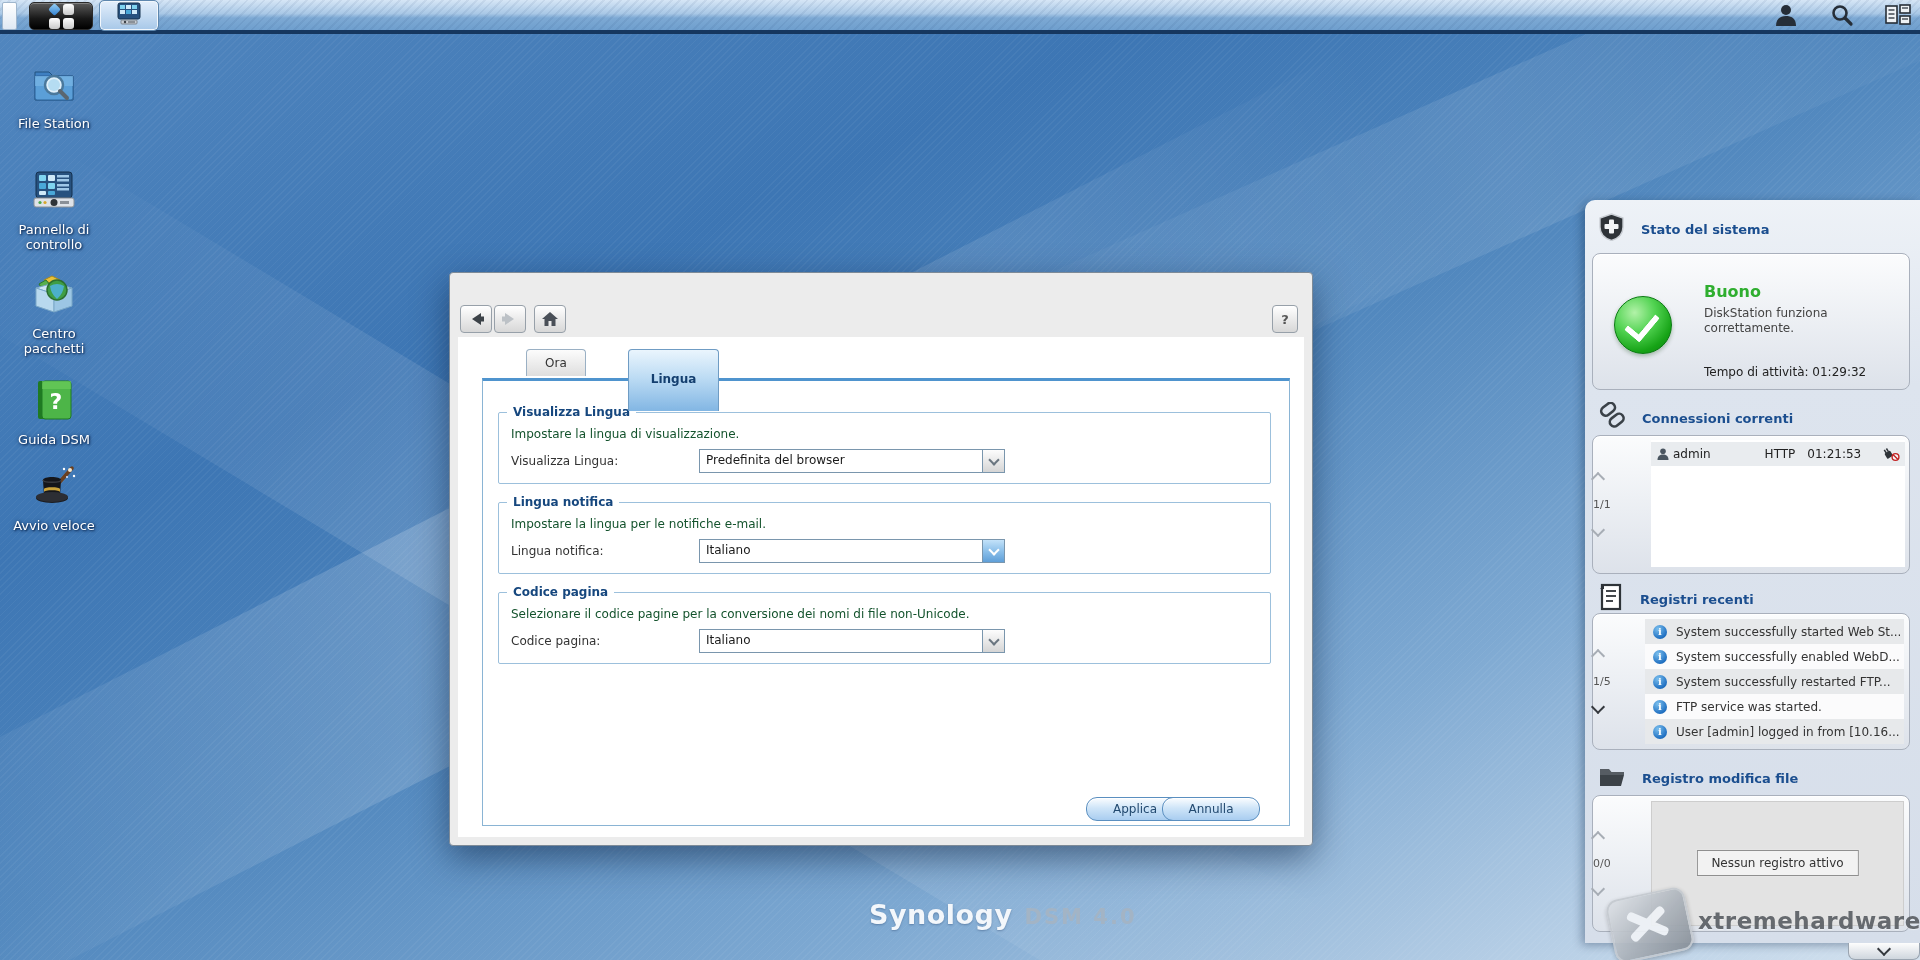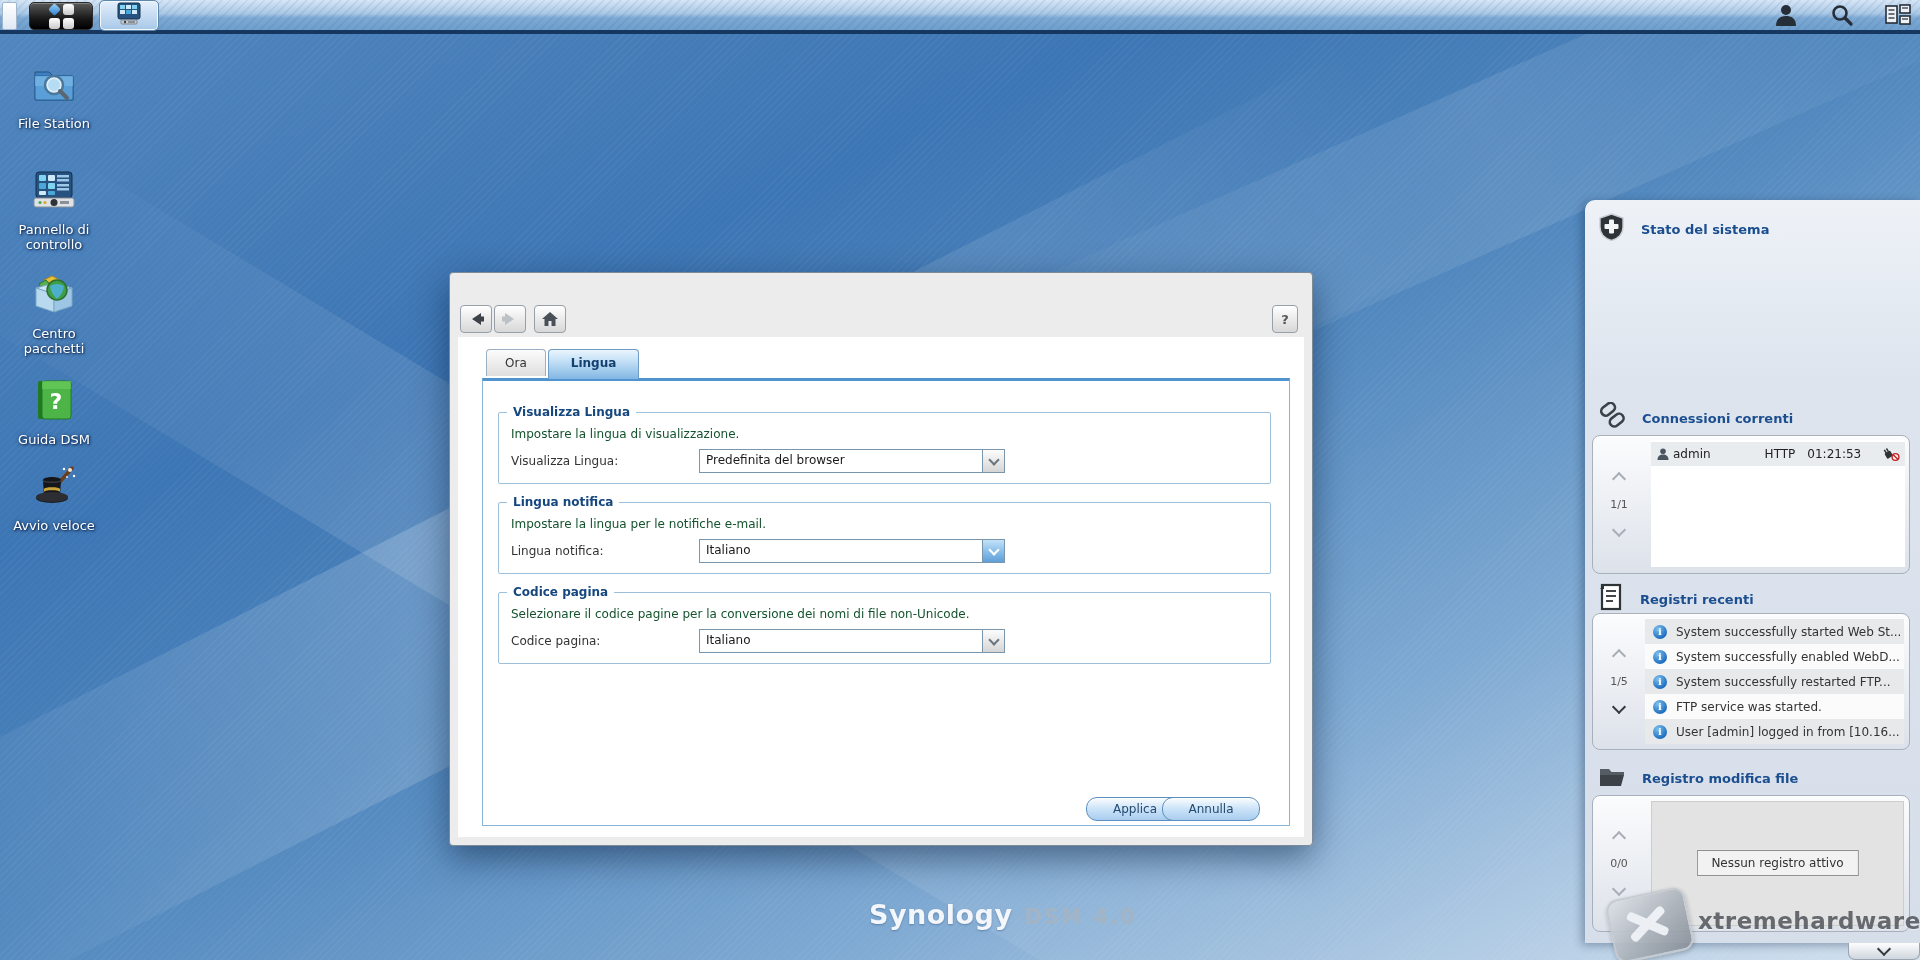--- a/index.html
+++ b/index.html
@@ -55,22 +55,22 @@
   .ball.close{right:14px;background:radial-gradient(circle at 35% 28%,#f29a8e,#d23c2a 55%,#a81f12);border:1px solid #8f1d10;
        color:#fff;font-size:10px;font-weight:bold;line-height:16px;}
   .toolbar{position:absolute;left:0;top:28px;right:0;height:36px;}
   .tool-btn{position:absolute;top:4px;width:30px;height:26px;border-radius:4px;
        background:linear-gradient(#ffffff,#d7d7d7);border:1px solid #97a0a9;
        display:flex;align-items:center;justify-content:center;}
   .tool-btn.help{width:24px;font-size:13px;font-weight:bold;color:#555;}
   .winbody{position:absolute;left:8px;right:8px;top:64px;bottom:8px;background:#fff;}
   .tabs{position:absolute;left:28px;top:12px;display:flex;gap:2px;z-index:3;}
   .tab{height:26px;line-height:26px;padding:0 18px;font-size:12px;color:#333;border:1px solid #9ab0c4;border-bottom:none;
-       border-radius:4px 4px 0 0;background:linear-gradient(#fcfcfc,#dedede);}
-  .tab.active{height:29px;padding:0 22px;font-weight:bold;color:#143f6f;border-color:#6f9cc4;
+       border-radius:4px 4px 0 0;background:linear-gradient(#fcfcfc,#dedede);margin-left:40px;}
+  .tab.active{height:29px;padding:16px 22px;font-weight:bold;color:#143f6f;border-color:#6f9cc4;
        background:linear-gradient(#eaf5fd 0%,#bddcf4 45%,#82b6e3 100%);text-align:center;}
   .panel{position:absolute;left:24px;top:41px;width:806px;height:444px;background:#fff;
        border:1px solid #8ab4d4;border-top:3px solid #4f94ce;}
   .group{position:absolute;left:15px;width:771px;height:70px;border:1px solid #9cc0dc;border-radius:2px;}
   .g1{top:31px}.g2{top:121px}.g3{top:211px}
   .legend{position:absolute;top:-8px;left:8px;background:#fff;padding:0 6px;
        font-size:12px;font-weight:bold;color:#16477e;}
   .gdesc{position:absolute;left:12px;top:14px;font-size:12px;color:#14532d;}
   .glabel{position:absolute;left:12px;top:41px;font-size:12px;color:#333;}
   .combo{position:absolute;left:200px;top:36px;width:304px;height:22px;background:#fff;
@@ -89,21 +89,21 @@
 
   
   .sidebar{position:absolute;left:1585px;top:200px;width:335px;height:743px;z-index:10;
        background:linear-gradient(#eef2f7 0%,#dde4ee 25%,#d6deea 100%);
        border-radius:10px 0 0 0;box-shadow:-3px 2px 10px rgba(10,30,60,.35);}
   .whead{position:absolute;left:13px;display:flex;align-items:center;gap:16px;text-align:right;}
   .whead .wtitle{font-size:13px;font-weight:bold;color:#1b4e8f;}
   .wbox{position:absolute;left:7px;width:316px;border:1px solid #a9b0bc;border-radius:8px;
        background:linear-gradient(#fbfcfd,#dde2ea);box-shadow:inset 0 1px 0 #fff;}
   .pager{position:absolute;left:0;top:0;bottom:0;width:52px;display:flex;flex-direction:column;
-       align-items:center;justify-content:center;gap:14px;}
+       justify-content:center;gap:14px;}
   .pager .pnum{font-size:11px;color:#555;}
   .pchev{width:8px;height:8px;border-right:2px solid #a7adb5;border-bottom:2px solid #a7adb5;}
   .pchev.up{transform:rotate(-135deg);} .pchev.down{transform:rotate(45deg);}
   .pchev.dark{border-color:#34383d;}
 
   .status-circle{position:absolute;left:21px;top:42px;width:56px;height:56px;border-radius:50%;
        background:radial-gradient(circle at 35% 28%,#b2f2a8 0%,#52d352 38%,#16a316 72%,#0d7c11 100%);
        border:1px solid #0a7a12;box-shadow:0 2px 4px rgba(0,60,0,.3);}
   .status-circle .check{position:absolute;left:17px;top:11px;width:14px;height:26px;
        border-right:6px solid #fff;border-bottom:6px solid #fff;transform:rotate(40deg);border-radius:2px;}
@@ -371,20 +371,28 @@
     <div class="whead" style="top:13px">
       <span>
         <svg width="27" height="28" viewBox="0 0 27 28">
           <path d="M13.5 1 L25 5 L25 14 C25 21 20 25.5 13.5 27.5 C7 25.5 2 21 2 14 L2 5 Z" fill="#2e3338" stroke="#c9ced4" stroke-width="1.4"></path>
           <rect x="11" y="6.5" width="5" height="14" rx="1" fill="#f2f4f6"></rect>
           <rect x="6.5" y="11" width="14" height="5" rx="1" fill="#f2f4f6"></rect>
         </svg>
       </span>
       <span class="wtitle">Stato del sistema</span>
     </div>
+    <div class="wbox" style="top:53px;height:135px">
+      <span class="status-circle">
+          <span class="check"></span>
+        </span>
+      <span class="status-title">Buono</span>
+      <span class="status-desc">DiskStation funziona correttamente.</span>
+      <span class="status-uptime">Tempo di attività: 01:29:32</span>
+    </div>
 
     <div class="whead" style="top:202px">
       <span>
         <svg width="28" height="28" viewBox="0 0 28 28">
           <rect x="3" y="3" width="15" height="9" rx="4.5" fill="none" stroke="#3a4148" stroke-width="2.6" transform="rotate(-38 10 8)"></rect>
           <rect x="11" y="14" width="15" height="9" rx="4.5" fill="none" stroke="#3a4148" stroke-width="2.6" transform="rotate(-38 18 18)"></rect>
         </svg>
       </span>
       <span class="wtitle">Connessioni correnti</span>
     </div>

